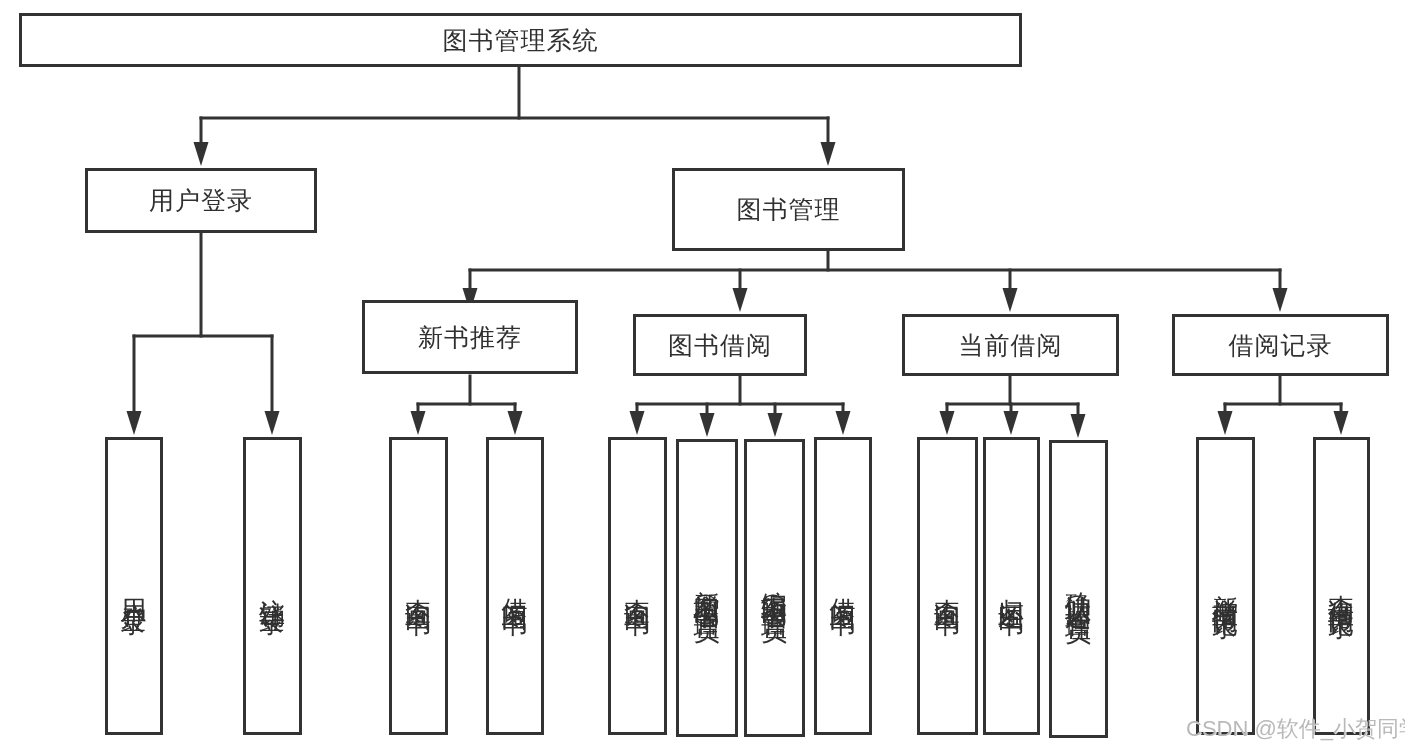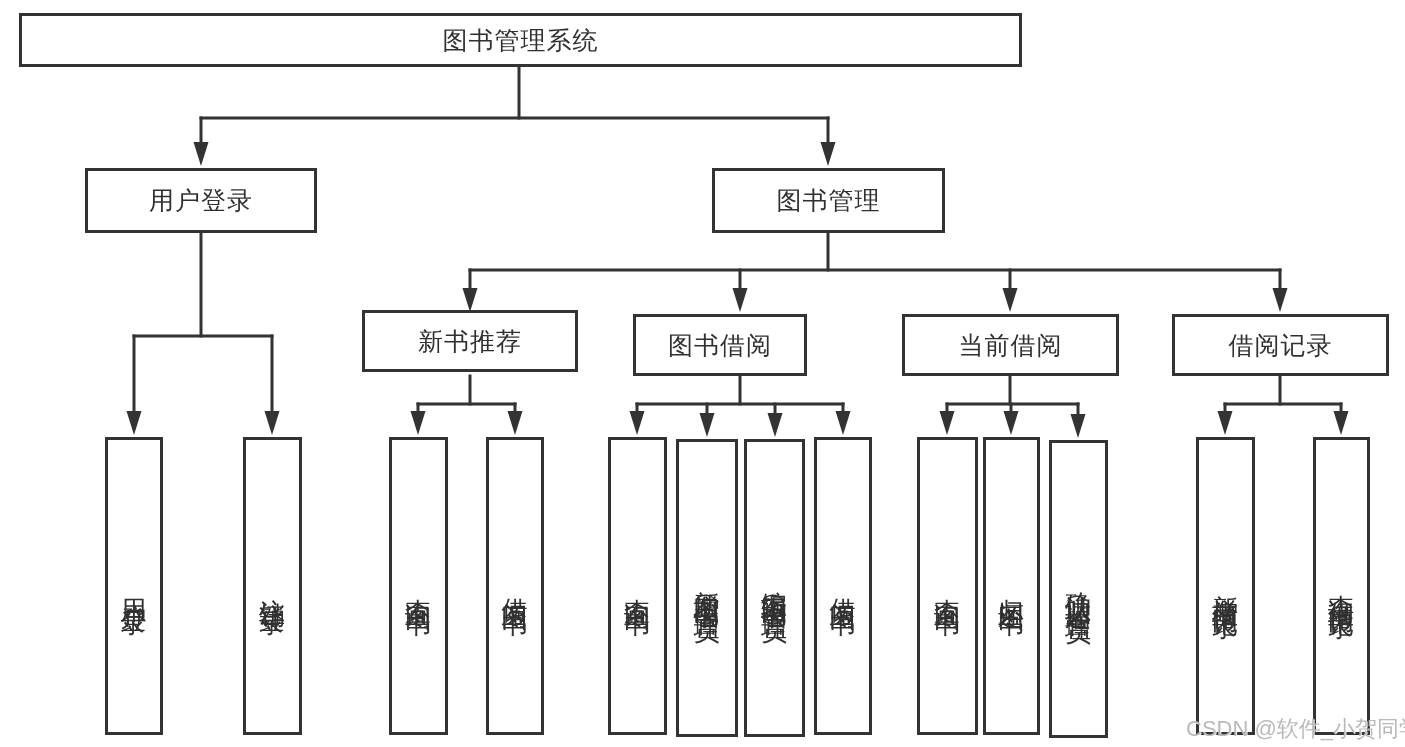--- a/index.html
+++ b/index.html
@@ -118,25 +118,25 @@
       <polygon points="1333.5,411 1348.5,411 1341,435"></polygon>
     </svg>
 
   <div class="hbox" style="left:19px; top:13px; width:1003px; height:54px">
     <span class="lbl">图书管理系统</span>
   </div>
 
   <div class="hbox" style="left:85px; top:168px; width:232px; height:65px">
     <span class="lbl">用户登录</span>
   </div>
-  <div class="hbox" style="left:712px; top:168px; width:233px; height:65px">
+  <div class="hbox" style="left:672px; top:168px; width:233px; height:83px">
     <span class="lbl">图书管理</span>
   </div>
 
-  <div class="hbox" style="left:362px; top:310px; width:216px; height:62px">
+  <div class="hbox" style="left:362px; top:300px; width:216px; height:74px">
     <span class="lbl">新书推荐</span>
   </div>
   <div class="hbox" style="left:633px; top:314px; width:174px; height:62px">
     <span class="lbl">图书借阅</span>
   </div>
   <div class="hbox" style="left:902px; top:314px; width:217px; height:62px">
     <span class="lbl">当前借阅</span>
   </div>
   <div class="hbox" style="left:1172px; top:314px; width:217px; height:62px">
     <span class="lbl">借阅记录</span>

